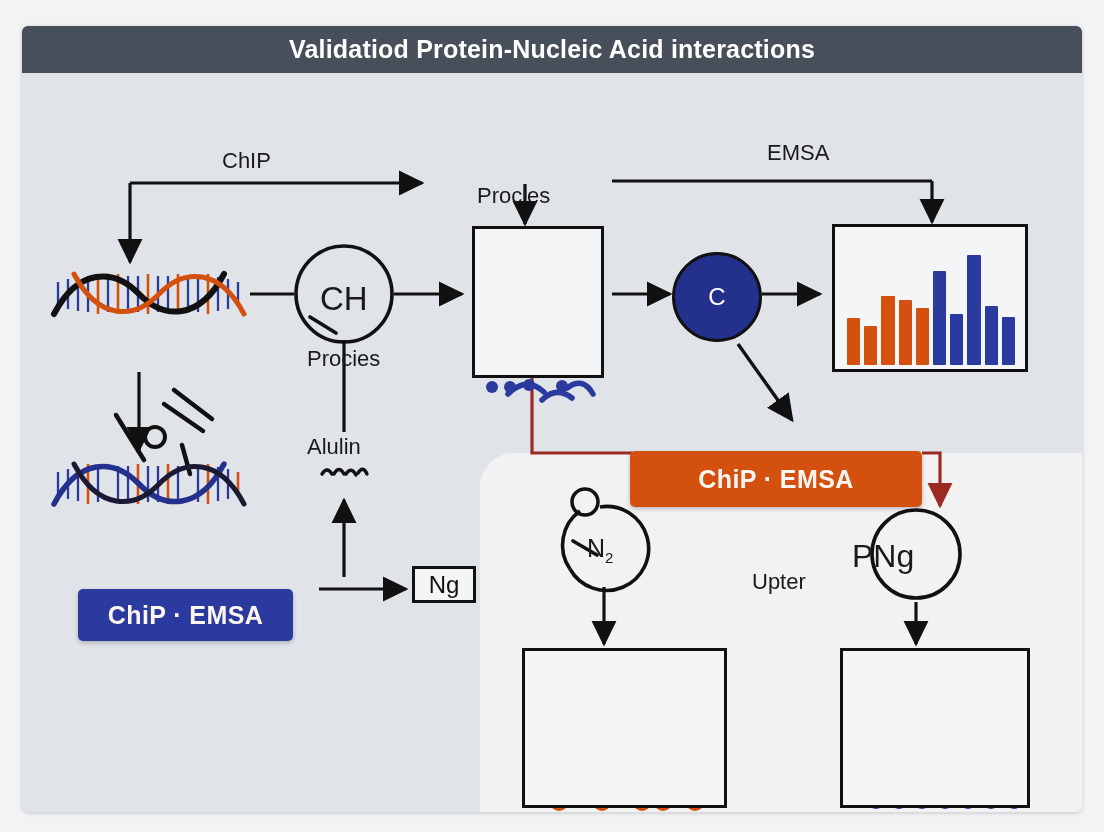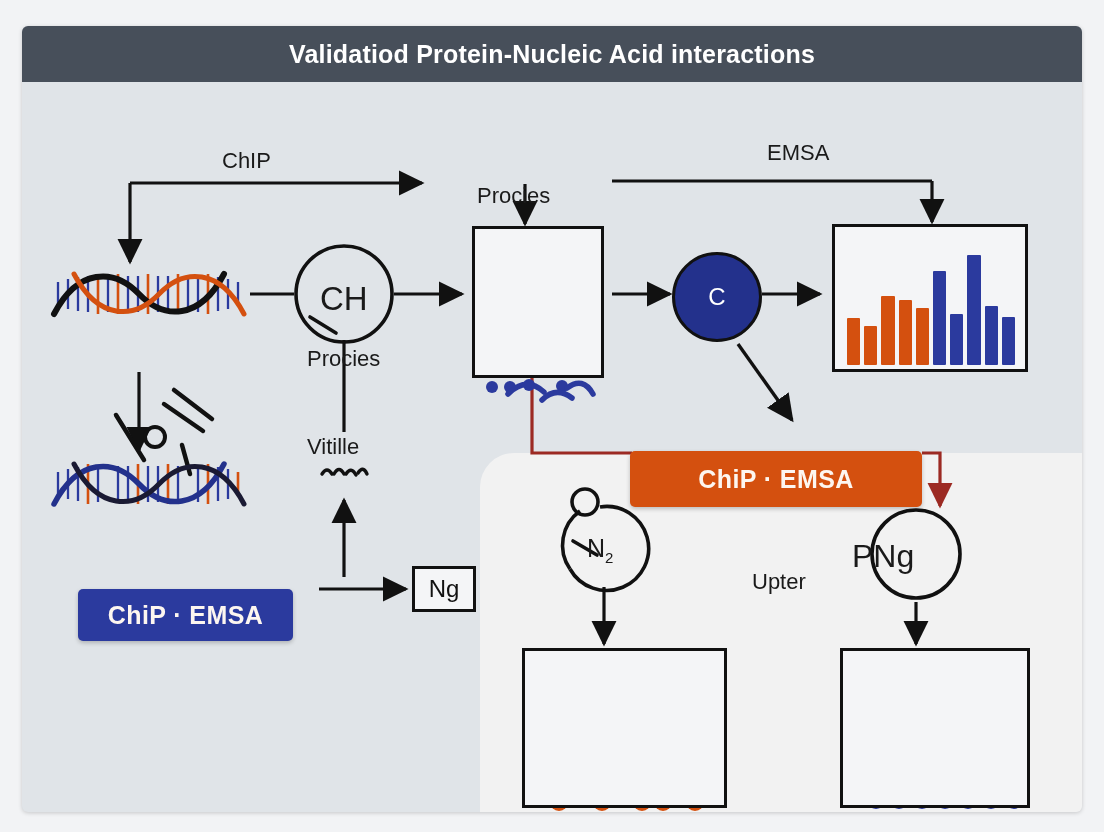--- a/index.html
+++ b/index.html
@@ -2,21 +2,21 @@
 <html><head>
 <meta charset="utf-8">
 <style>
   html,body{margin:0;padding:0;background:#f2f3f5;}
   body{width:1104px;height:832px;font-family:"Liberation Sans",sans-serif;overflow:hidden;}
   #root{position:relative;width:1104px;height:832px;}
 
   .card{position:absolute;left:22px;top:26px;width:1060px;height:786px;
         background:#e0e4e8;border-radius:6px;box-shadow:0 1px 4px rgba(0,0,0,.18);overflow:hidden;}
 
-  .titlebar{position:absolute;left:0;top:0;width:100%;height:56px;background:#474f5a;
+  .titlebar{position:absolute;left:0;top:0;width:100%;height:47px;background:#474f5a;
             display:flex;align-items:center;justify-content:center;}
   .titlebar .t{color:#ffffff;font-size:25px;font-weight:bold;letter-spacing:.2px;}
 
   .stage{position:absolute;left:0;top:56px;width:100%;height:730px;}
 
   .whitepanel{position:absolute;left:458px;top:371px;width:602px;height:359px;
               background:#f2f2f2;border-top-left-radius:34px;}
 
   svg.layer{position:absolute;left:0;top:0;width:1060px;height:730px;overflow:visible;}
 
@@ -361,35 +361,35 @@
             <div class="bar" style="height: 110.4px; background: rgb(43, 58, 158);"></div>
             <div class="bar" style="height: 59.34px; background: rgb(43, 58, 158);"></div>
             <div class="bar" style="height: 48.3px; background: rgb(43, 58, 158);"></div>
           </div>
       </div>
 
       <div class="boxpanel" style="left:500px;top:566px;width:205px;height:160px;"></div>
 
       <div class="boxpanel" style="left:818px;top:566px;width:190px;height:160px;"></div>
 
-      <div class="nbox" style="left:390px;top:484px;width:64px;height:46px;">
+      <div class="nbox" style="left:390px;top:484px;width:64px;height:37px;">
         <span>Ng</span>
       </div>
 
       <div class="ccircle" style="left:650px;top:170px;width:84px;height:84px;">
         <span>C</span>
       </div>
 
       <div class="lbl" style="left:200px;top:66px;">ChIP</div>
       <div class="lbl" style="left:455px;top:58px;margin-top:43px;">Procies</div>
       <div class="lbl" style="left:745px;top:58px;">EMSA</div>
 
       <div class="lbl" style="left:298px;top:198px;font-size:33px;">CH</div>
       <div class="lbl" style="left:285px;top:264px;">Procies</div>
-      <div class="lbl" style="left:285px;top:352px;">Vitille</div>
+      <div class="lbl" style="left:285px;top:352px;">Alulin</div>
       <div class="lbl" style="left:730px;top:460px;margin-top:27px;">Upter</div>
 
       <div class="lbl" style="left:565px;top:452px;font-size:25px;">
         <span>N</span><sub style="font-size:15px;">2</sub>
       </div>
       <div class="lbl" style="left:830px;top:456px;font-size:32px;">PNg</div>
 
       <div class="badge badge-blue" style="left:56px;top:481px;width:215px;height:52px;">
         <span>ChiP · EMSA</span>
       </div>

